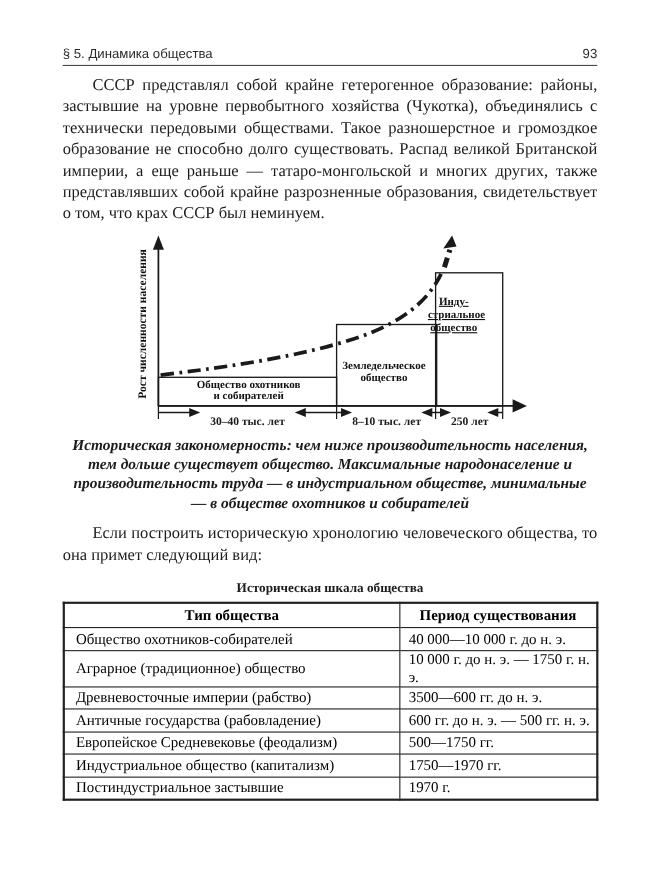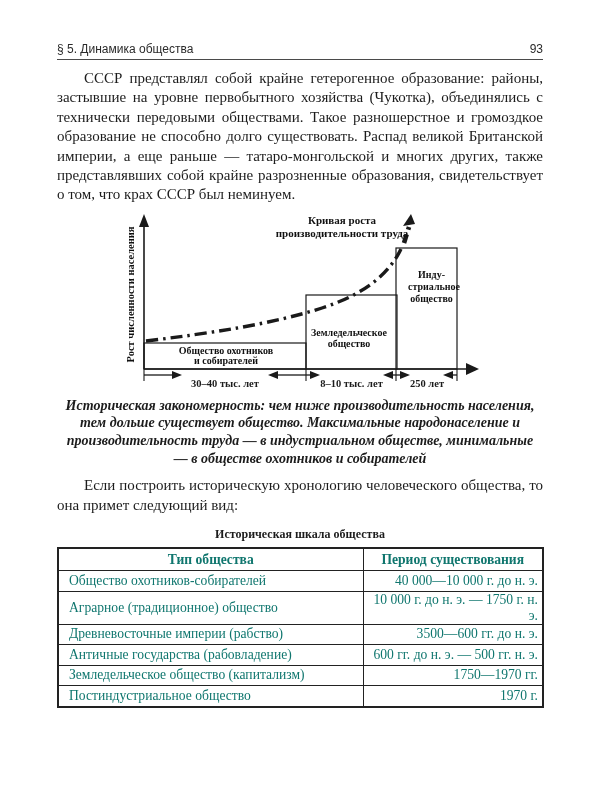--- a/index.html
+++ b/index.html
@@ -24,38 +24,38 @@
   }
   
   .diagram { position:relative; width:400px; height:186px; margin:6px 0 0 43px; }
   .diagram svg { position:absolute; left:0; top:0; }
   .dlabel { position:absolute; font-weight:bold; color:#111; text-align:center; }
   .dlabel span { display:block; }
   .curve-label { left:141px; top:3px; width:202px; font-size:11px; line-height:13px; }
   .y-label { left:-41px; top:78px; width:142px; font-size:10.5px; transform:rotate(-90deg); }
   .hunter-label { left:46px; top:135px; width:160px; font-size:10px; line-height:10.5px; }
   .agri-label { left:206px; top:116px; width:86px; font-size:10px; line-height:11.5px; }
-  .industrial-label { left:308px; top:58px; width:47px; font-size:10px; line-height:12px; }
+  .industrial-label { left:289px; top:58px; width:47px; font-size:10px; line-height:12px;text-decoration:underline; }
   .dur { position:absolute; top:167px; font-weight:bold; font-size:10.5px; text-align:center; }
   .dur1 { left:44px;  width:162px; }
   .dur2 { left:198px; width:107px; }
   .dur3 { left:297px; width:60px; }
   
   .caption {
     width:472px; margin:0 auto 0;
     font-size:14px; line-height:17.6px;
     font-weight:bold; font-style:italic; text-align:center;
   }
   
   .table-title { margin:12px 0 0 0; text-align:center; font-weight:bold; font-size:12px; }
   table.hist { border-collapse:collapse; width:485px; margin-top:5px; border:2px solid #222; table-layout:fixed; }
-  .hist th, .hist td { border:1px solid #222; font-size:13.6px; color:#0f766e; }
+  .hist th, .hist td { border:1px solid #222; font-size:13.6px; color:#000000; }
   .hist th { font-weight:bold; text-align:center; height:21px; padding:0 2px; }
   .hist td { height:19.5px; padding:0 4px 0 10px; vertical-align:middle; }
-  .hist td.period { padding-left:8px;text-align:right; }
+  .hist td.period { padding-left:8px; }
   .col-type { width:305px; } .col-period { width:180px; }
 </style>
 </head>
 <body>
 
 <div class="page">
 
   <div class="running-header">
     <span>§ 5. Динамика общества</span>
     <span>93</span>
@@ -99,24 +99,20 @@
         <polygon points="311,3 303,15 315,13"></polygon>
         <polygon points="82,164 72,160 72,168"></polygon>
         <polygon points="168,164 178,160 178,168"></polygon>
         <polygon points="220,164 210,160 210,168"></polygon>
         <polygon points="283,164 293,160 293,168"></polygon>
         <polygon points="310,164 300,160 300,168"></polygon>
         <polygon points="343,164 353,160 353,168"></polygon>
       </g>
     </svg>
 
-    <div class="dlabel curve-label">
-      <span>Кривая роста</span>
-      <span>производительности труда</span>
-    </div>
     <div class="dlabel y-label">Рост численности населения</div>
     <div class="dlabel hunter-label">
       <span>Общество охотников</span>
       <span>и собирателей</span>
     </div>
     <div class="dlabel agri-label">
       <span>Земледельческое</span>
       <span>общество</span>
     </div>
     <div class="dlabel industrial-label">
@@ -157,23 +153,27 @@
       </tr>
       <tr>
         <td>Древневосточные империи (рабство)</td>
         <td class="period">3500—600 гг. до н. э.</td>
       </tr>
       <tr>
         <td>Античные государства (рабовладение)</td>
         <td class="period">600 гг. до н. э. — 500 гг. н. э.</td>
       </tr>
       <tr>
-        <td>Земледельческое общество (капитализм)</td>
+        <td>Европейское Средневековье (феодализм)</td>
+        <td class="period">500—1750 гг.</td>
+      </tr>
+      <tr>
+        <td>Индустриальное общество (капитализм)</td>
         <td class="period">1750—1970 гг.</td>
       </tr>
       <tr>
-        <td>Постиндустриальное общество</td>
+        <td>Постиндустриальное застывшие</td>
         <td class="period">1970 г.</td>
       </tr>
     </tbody>
   </table>
 
 </div>
 
 </body></html>

